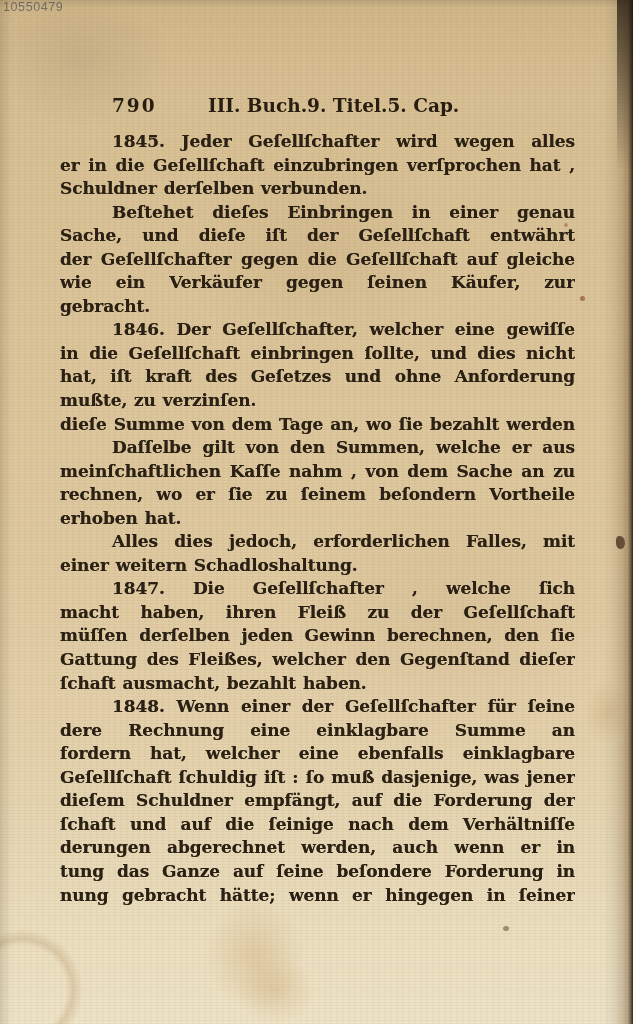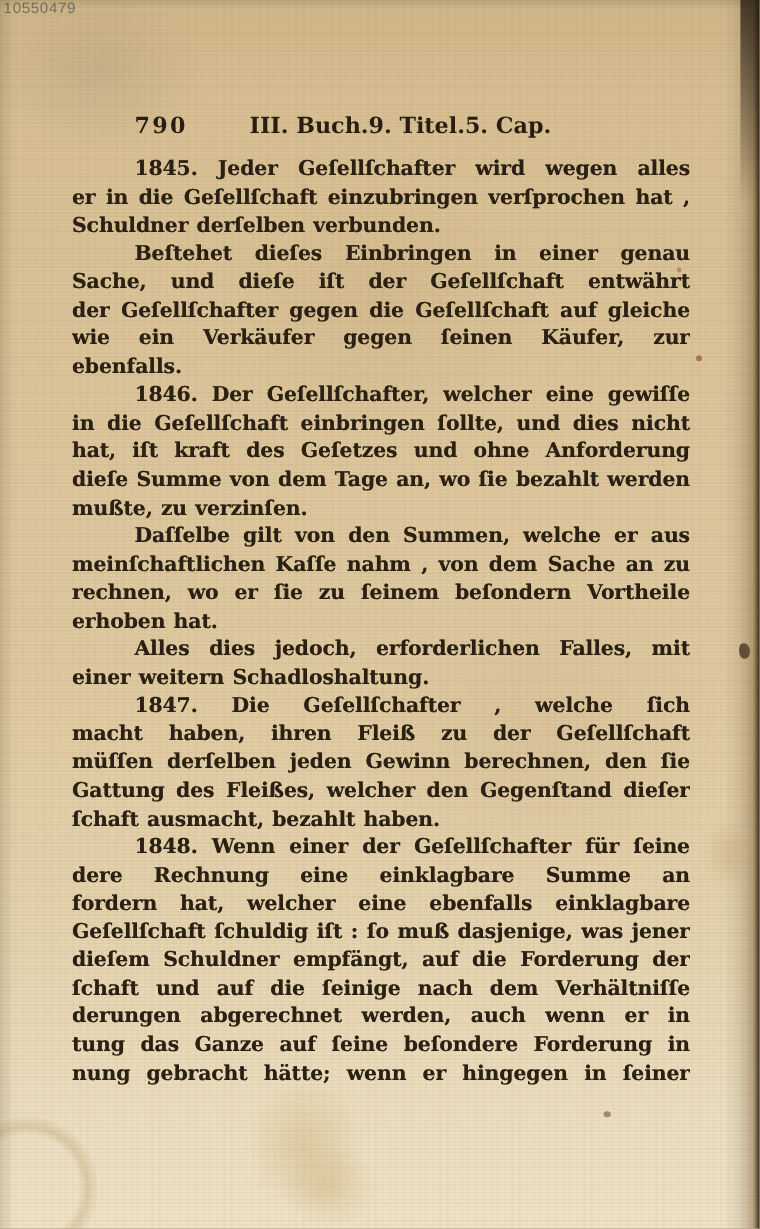--- a/index.html
+++ b/index.html
@@ -111,29 +111,29 @@
       <div class="line first">1845. Jeder Geſellſchafter wird wegen alles deſſen , was</div>
       <div class="line">er in die Geſellſchaft einzubringen verſprochen hat , als</div>
       <div class="line lastline">Schuldner derſelben verbunden.</div>
     </div>
 
     <div class="para">
       <div class="line first">Beſtehet dieſes Einbringen in einer genau beſtimmten</div>
       <div class="line">Sache, und dieſe iſt der Geſellſchaft entwährt worden, ſo iſt</div>
       <div class="line">der Geſellſchafter gegen die Geſellſchaft auf gleiche Weiſe,</div>
       <div class="line">wie ein Verkäufer gegen ſeinen Käufer, zur Gewährleiſtung</div>
-      <div class="line lastline">ebenfalls.</div>
+      <div class="line lastline">gebracht.</div>
     </div>
 
     <div class="para">
       <div class="line first">1846. Der Geſellſchafter, welcher eine gewiſſe Summe</div>
       <div class="line">in die Geſellſchaft einbringen ſollte, und dies nicht gethan</div>
       <div class="line">hat, iſt kraft des Geſetzes und ohne Anforderung ſchuldig,</div>
+      <div class="line lastline">mußte, zu verzinſen.</div>
       <div class="line">dieſe Summe von dem Tage an, wo ſie bezahlt werden</div>
-      <div class="line lastline">mußte, zu verzinſen.</div>
     </div>
 
     <div class="para">
       <div class="line first">Daſſelbe gilt von den Summen, welche er aus der ge=</div>
       <div class="line">meinſchaftlichen Kaſſe nahm , von dem Sache an zu</div>
       <div class="line">rechnen, wo er ſie zu ſeinem beſondern Vortheile daraus</div>
       <div class="line lastline">erhoben hat.</div>
     </div>
 
     <div class="para">

